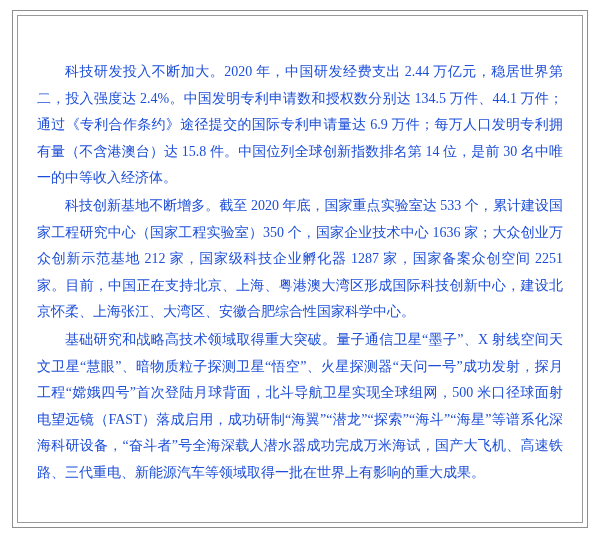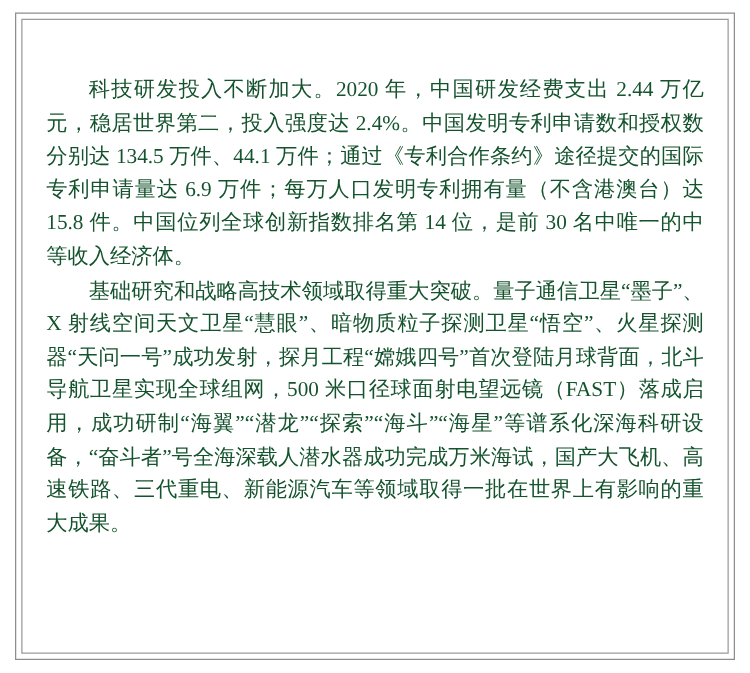--- a/index.html
+++ b/index.html
@@ -64,33 +64,34 @@
     top: 36px;
     left: 6px;
     right: 6px;
     bottom: 6px;
     padding: 12px 18px 0 18px;
     box-sizing: border-box;
     overflow: hidden;
   }
   p.para {
     margin: 0 0 1px 0;
-    font-size: 17px;
+    font-size: 14px;
     line-height: 26.6px;
     text-align: justify;
     text-justify: inter-ideograph;
     text-indent: 2em;
-    color: #14532d;
+    color: #1d4ed8;
     letter-spacing: 0px;
   }
 </style>
 </head>
 <body>
 
 <div class="page">
   <div class="box">
     <div class="box-inner"></div>
     <div class="content">
       <p class="para">科技研发投入不断加大。2020 年，中国研发经费支出 2.44 万亿元，稳居世界第二，投入强度达 2.4%。中国发明专利申请数和授权数分别达 134.5 万件、44.1 万件；通过《专利合作条约》途径提交的国际专利申请量达 6.9 万件；每万人口发明专利拥有量（不含港澳台）达 15.8 件。中国位列全球创新指数排名第 14 位，是前 30 名中唯一的中等收入经济体。</p>
+      <p class="para">科技创新基地不断增多。截至 2020 年底，国家重点实验室达 533 个，累计建设国家工程研究中心（国家工程实验室）350 个，国家企业技术中心 1636 家；大众创业万众创新示范基地 212 家，国家级科技企业孵化器 1287 家，国家备案众创空间 2251 家。目前，中国正在支持北京、上海、粤港澳大湾区形成国际科技创新中心，建设北京怀柔、上海张江、大湾区、安徽合肥综合性国家科学中心。</p>
       <p class="para">基础研究和战略高技术领域取得重大突破。量子通信卫星“墨子”、X 射线空间天文卫星“慧眼”、暗物质粒子探测卫星“悟空”、火星探测器“天问一号”成功发射，探月工程“嫦娥四号”首次登陆月球背面，北斗导航卫星实现全球组网，500 米口径球面射电望远镜（FAST）落成启用，成功研制“海翼”“潜龙”“探索”“海斗”“海星”等谱系化深海科研设备，“奋斗者”号全海深载人潜水器成功完成万米海试，国产大飞机、高速铁路、三代重电、新能源汽车等领域取得一批在世界上有影响的重大成果。</p>
     </div>
   </div>
 </div>
 
 </body></html>

